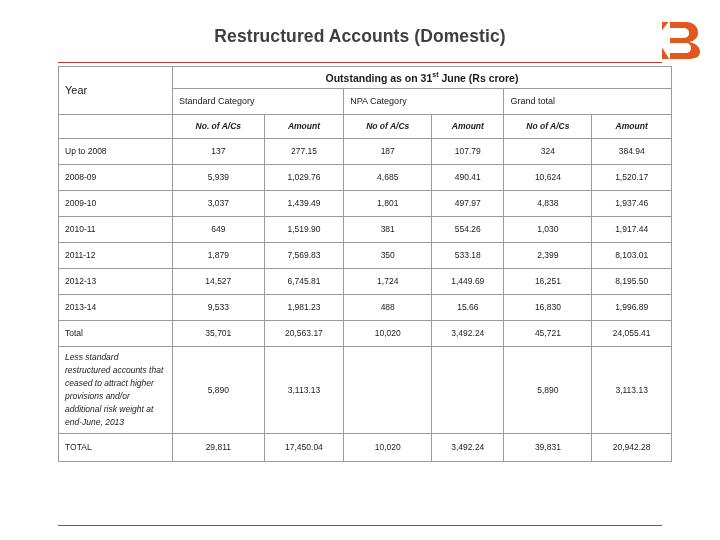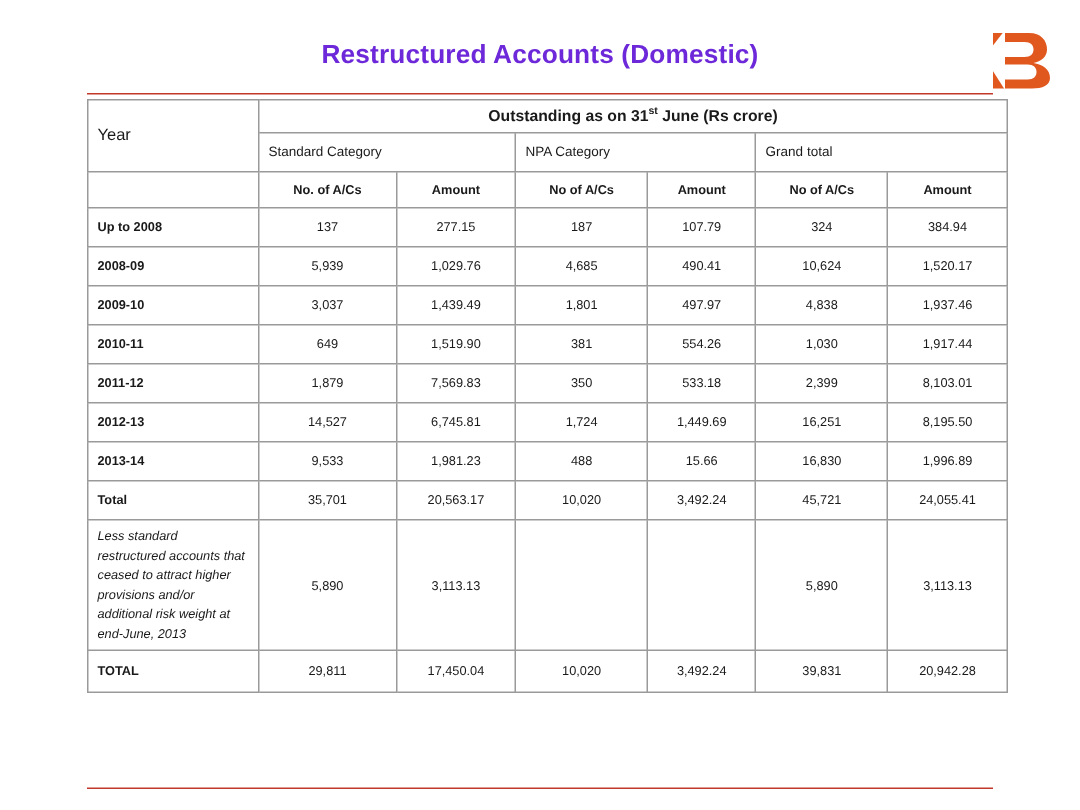--- a/index.html
+++ b/index.html
@@ -13,21 +13,21 @@
     position: relative;
     width: 720px; height: 540px;
     overflow: hidden;
   }
   .title {
     position: absolute;
     top: 26px; left: 0; width: 720px;
     text-align: center;
     font-size: 17.5px;
     font-weight: bold;
-    color: #6d28d9;
+    color: #404040;
     letter-spacing: 0.1px;
   }
   .logo {
     position: absolute;
     top: 20px; right: 18px;
     width: 46px; height: 40px;
   }
   .hr-top {
     position: absolute;
     top: 62px; left: 58px; width: 604px;
@@ -67,25 +67,26 @@
   .grp {
     text-align: left;
     font-size: 9px;
     height: 26px;
   }
   .sub {
     text-align: center;
     font-size: 8.5px;
     font-weight: bold;
     height: 24px;
+    font-style: italic;
   }
   .rowlabel {
     text-align: left;
     font-size: 8.5px;
-    font-weight: bold;
+    font-weight: normal;
     padding-left: 8px;
   }
   .num {
     text-align: center;
     font-size: 8.5px;
     font-weight: normal;
     height: 26px;
   }
   .blank { border: 1px solid #9a9a9a; }
   .less-label {

